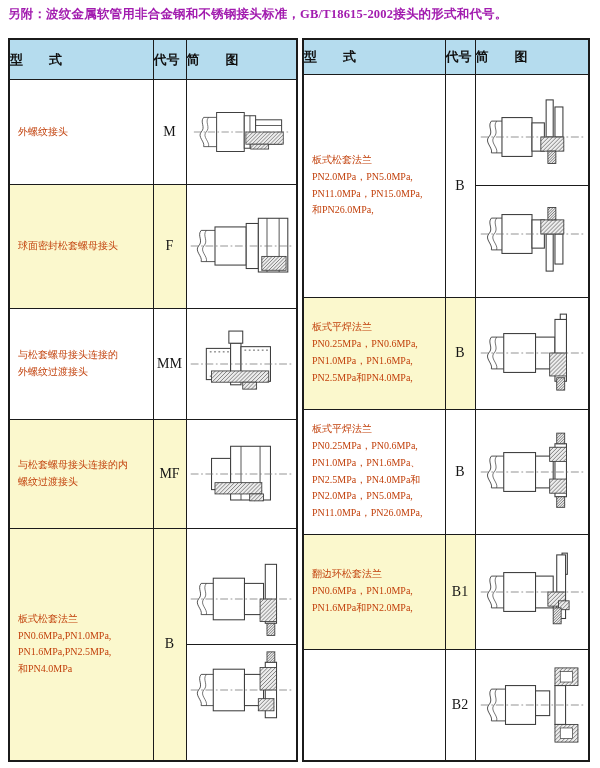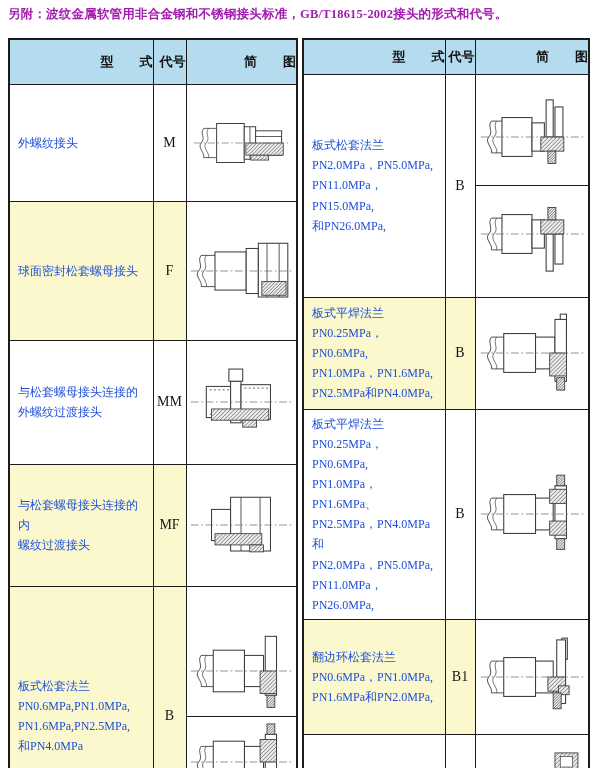--- a/index.html
+++ b/index.html
@@ -26,29 +26,29 @@
     border:2px solid #1b1b1b;
   }
   table.fittings td, table.fittings th {
     border:1px solid #1b1b1b;
     vertical-align:middle;
     overflow:hidden;
   }
   th.hdr {
     background:#b5dcee;
     font-size:13px; font-weight:bold;
-    text-align:right;
+    text-align:left;
     height:35px;
     border-bottom:2px solid #1b1b1b;
   }
   td.type-cell { padding:4px 6px 4px 8px; text-align:left; }
   .type-text {
-    font-size:12px; line-height:1.68;
+    font-size:10px; line-height:1.68;
     white-space:pre-line;
-    color:#1d4ed8;
+    color:#c2410c;
   }
   td.code-cell {
     text-align:center; font-size:14px; color:#151515;
     font-family:"Liberation Serif",serif;
   }
   td.diag-cell { padding:0; text-align:center; background:#fff; }
   tr.hl td.type-cell, tr.hl td.code-cell { background:#fbf8cd; }
   .diag-stack { display:flex; flex-direction:column; width:100%; height:100%; }
   .diag-sub { flex:1; display:flex; align-items:center; justify-content:center; }
   .diag-sub + .diag-sub { border-top:1px solid #1b1b1b; }

